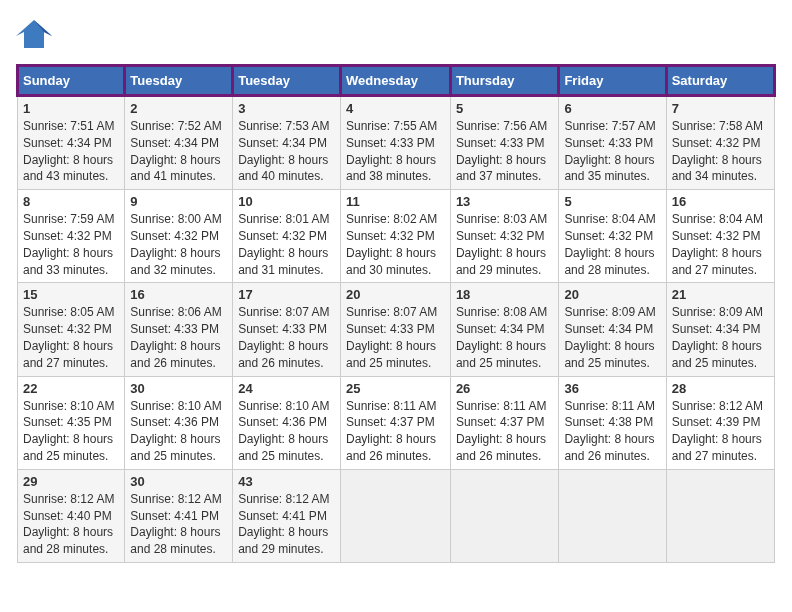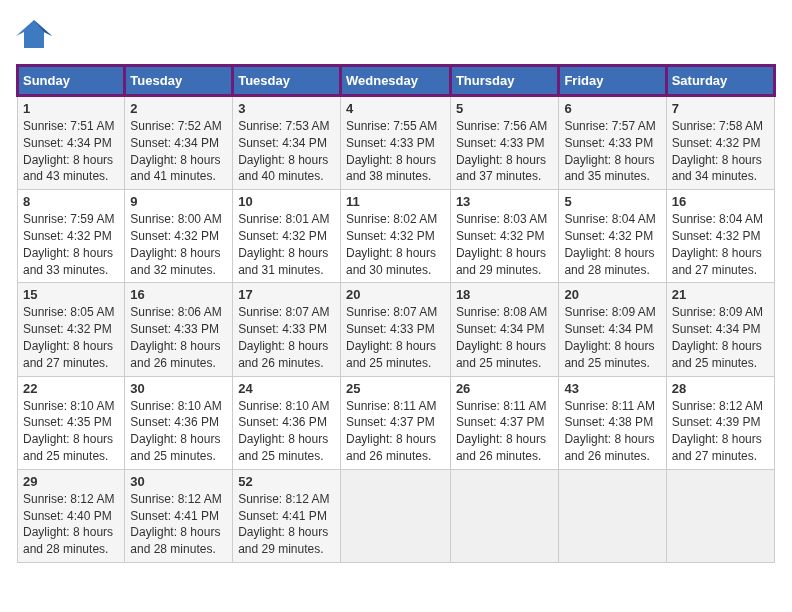--- a/index.html
+++ b/index.html
@@ -279,47 +279,47 @@
           Sunrise: 8:11 AM<br>Sunset: 4:37 PM<br>Daylight: 8 hours and 26 minutes.
         </div>
         </td>
         <td>
           <span class="day-num">26</span>
         <div class="day-info">
           Sunrise: 8:11 AM<br>Sunset: 4:37 PM<br>Daylight: 8 hours and 26 minutes.
         </div>
         </td>
         <td>
+          <span class="day-num">36</span>
+        <div class="day-info">
+          Sunrise: 8:11 AM<br>Sunset: 4:38 PM<br>Daylight: 8 hours and 26 minutes.
+        </div>
+        </td>
+        <td>
+          <span class="day-num">28</span>
+        <div class="day-info">
+          Sunrise: 8:12 AM<br>Sunset: 4:39 PM<br>Daylight: 8 hours and 27 minutes.
+        </div>
+        </td>
+      </tr>
+      <tr>
+        <td>
+          <span class="day-num">29</span>
+        <div class="day-info">
+          Sunrise: 8:12 AM<br>Sunset: 4:40 PM<br>Daylight: 8 hours and 28 minutes.
+        </div>
+        </td>
+        <td>
+          <span class="day-num">30</span>
+        <div class="day-info">
+          Sunrise: 8:12 AM<br>Sunset: 4:41 PM<br>Daylight: 8 hours and 28 minutes.
+        </div>
+        </td>
+        <td>
           <span class="day-num">43</span>
-        <div class="day-info">
-          Sunrise: 8:11 AM<br>Sunset: 4:38 PM<br>Daylight: 8 hours and 26 minutes.
-        </div>
-        </td>
-        <td>
-          <span class="day-num">28</span>
-        <div class="day-info">
-          Sunrise: 8:12 AM<br>Sunset: 4:39 PM<br>Daylight: 8 hours and 27 minutes.
-        </div>
-        </td>
-      </tr>
-      <tr>
-        <td>
-          <span class="day-num">29</span>
-        <div class="day-info">
-          Sunrise: 8:12 AM<br>Sunset: 4:40 PM<br>Daylight: 8 hours and 28 minutes.
-        </div>
-        </td>
-        <td>
-          <span class="day-num">30</span>
-        <div class="day-info">
-          Sunrise: 8:12 AM<br>Sunset: 4:41 PM<br>Daylight: 8 hours and 28 minutes.
-        </div>
-        </td>
-        <td>
-          <span class="day-num">52</span>
         <div class="day-info">
           Sunrise: 8:12 AM<br>Sunset: 4:41 PM<br>Daylight: 8 hours and 29 minutes.
         </div>
         </td>
         <td class="empty-cell"></td>
         <td class="empty-cell"></td>
         <td class="empty-cell"></td>
         <td class="empty-cell"></td>
       </tr>
     </tbody>

